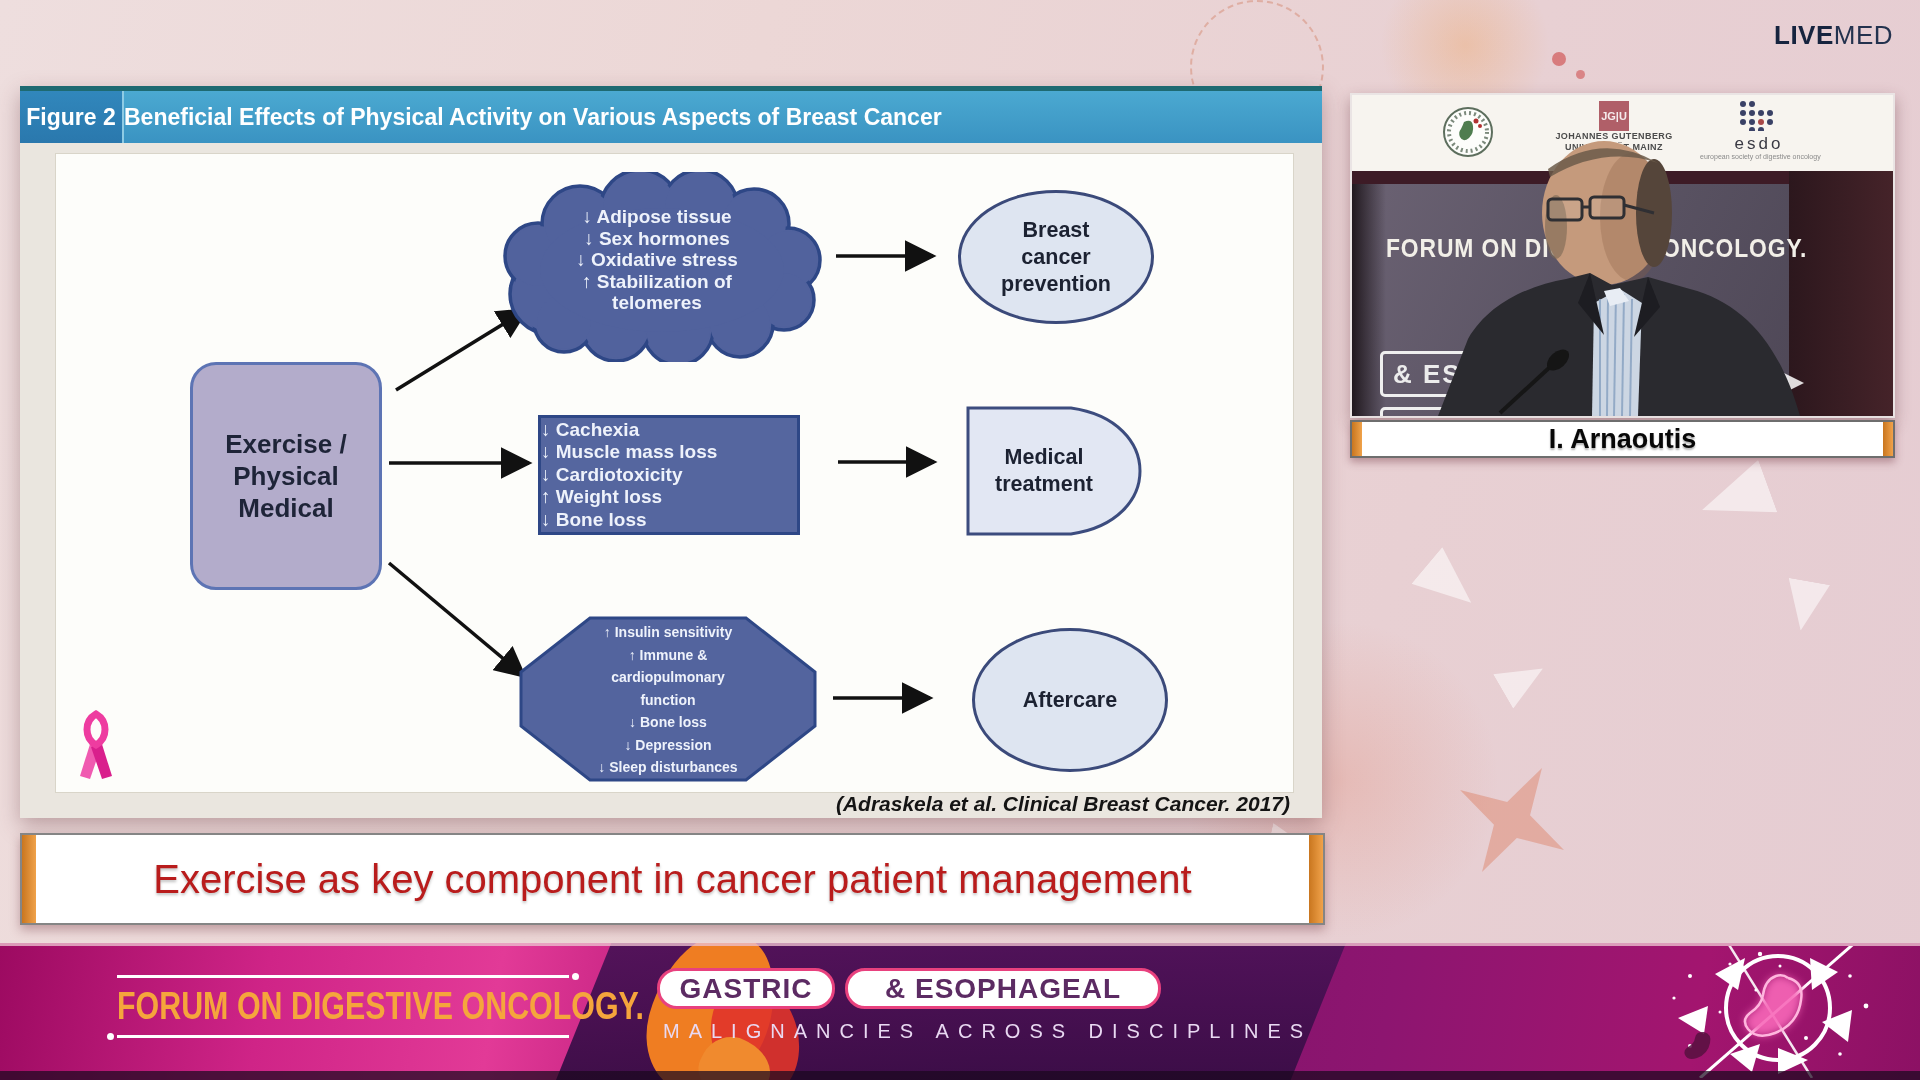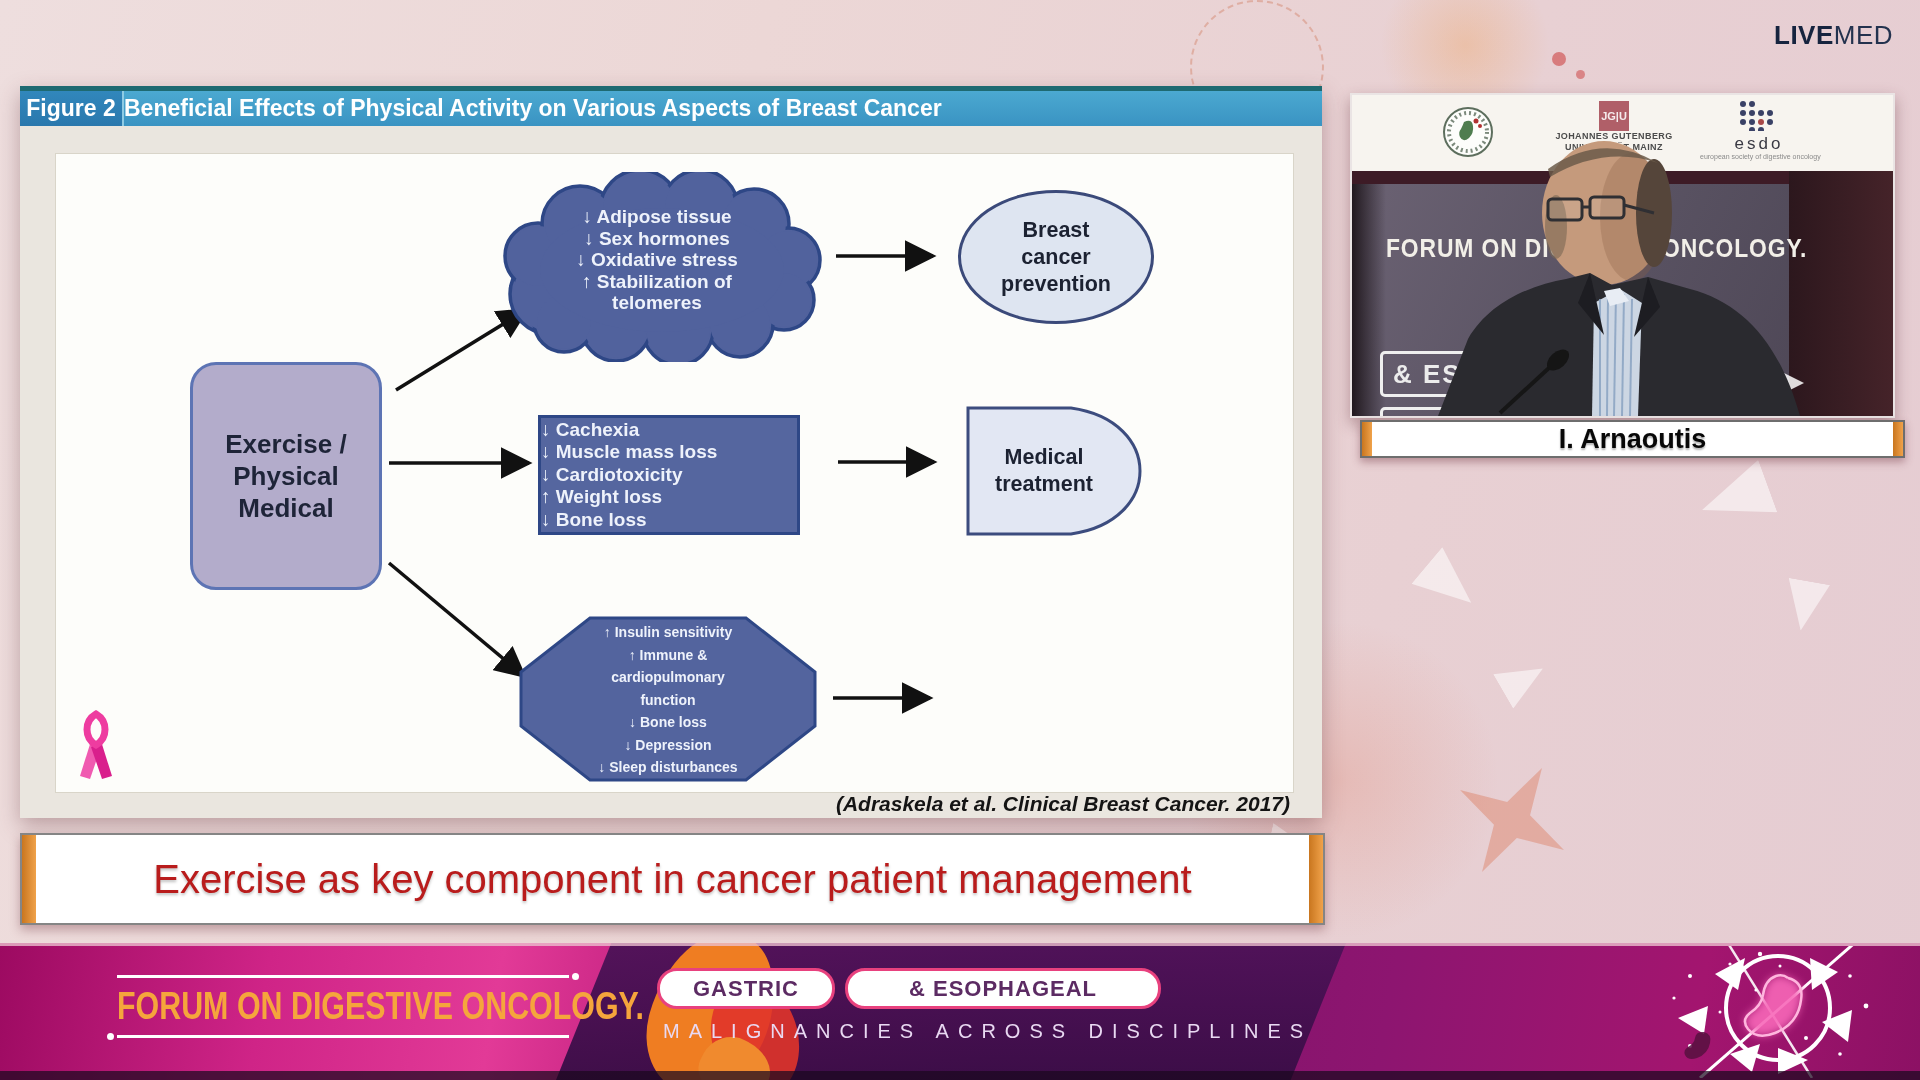--- a/index.html
+++ b/index.html
@@ -17,21 +17,21 @@
   .dec-blob{border-radius:50%;}
 
   
   #brand{left:1774px;top:20px;font-size:26px;color:#16243f;letter-spacing:.5px;}
   #brand .b1{font-weight:800;}
   #brand .b2{font-weight:400;color:#23324e;}
 
   
   #slide{left:20px;top:86px;width:1302px;height:732px;background:#eae6df;
          box-shadow:0 8px 20px rgba(95,45,55,.35);}
-  #slide-titlebar{left:20px;top:86px;width:1302px;height:40px;display:flex;align-items:stretch;
+  #slide-titlebar{left:20px;top:86px;width:1302px;height:57px;display:flex;align-items:stretch;
          border-top:5px solid #1e6a72;box-sizing:border-box;
          background:linear-gradient(#4ba9d1,#3a93c2);}
   #fig-label{width:102px;display:flex;align-items:center;justify-content:center;
          background:linear-gradient(#3187bc,#2a78ad);border-right:2px solid #8ecbe4;
          color:#fff;font-weight:bold;font-size:23px;}
   #fig-title{display:flex;align-items:center;color:#fff;font-weight:bold;font-size:23px;}
   #slide-panel{left:55px;top:153px;width:1239px;height:640px;background:#fdfdfa;border:1px solid #d9d5c9;box-sizing:border-box;}
 
   
   .flow-text{position:absolute;text-align:center;color:#eef2fb;font-weight:bold;}
@@ -91,21 +91,21 @@
   #jgu-sq{margin:0 auto;width:30px;height:30px;background:#b05f68;color:#f5ebec;font-size:11px;font-weight:bold;
           display:flex;align-items:center;justify-content:center;}
   .jgu-t{font-size:9px;color:#4c4c4c;letter-spacing:.4px;line-height:11px;font-weight:bold;}
   #esdo{position:absolute;left:362px;top:4px;width:90px;text-align:center;}
   #esdo-name{font-size:17px;color:#3a3a44;letter-spacing:3px;line-height:18px;}
   #esdo-sub{font-size:7px;color:#8a8a8a;white-space:nowrap;transform:translateX(-14px);}
 
   
   #plate{left:1350px;top:420px;width:545px;height:38px;background:#fff;border:2px solid #6e6e6e;
          box-sizing:border-box;display:flex;align-items:center;justify-content:center;
-         box-shadow:0 4px 8px rgba(120,60,70,.45);margin-left:10px;}
+         box-shadow:0 4px 8px rgba(120,60,70,.45);}
   #plate .endcap{width:10px;}
   #plate-name{font-size:27px;font-weight:bold;color:#070707;text-shadow:0 2px 2px rgba(0,0,0,.3);}
 
   
   #banner{left:0;top:943px;width:1920px;height:137px;overflow:hidden;
           background:linear-gradient(100deg,#9c0a61 0%,#cf2487 14%,#e23a97 26%,#b81878 38%,#7c1468 52%,#8d1570 72%,#a3156f 88%,#8c1164 100%);}
   #banner-edge{position:absolute;left:0;top:0;width:100%;height:3px;background:rgba(235,190,205,.8);}
   #banner-dark{position:absolute;left:556px;top:0;width:790px;height:100%;
           background:linear-gradient(#4e1258,#390d46);clip-path:polygon(7% 0,100% 0,93% 100%,0 100%);opacity:.96;}
   .flame1{position:absolute;left:652px;top:-12px;width:118px;height:165px;background:#ef7d22;
@@ -117,21 +117,21 @@
   #banner-bottom{position:absolute;left:0;bottom:0;width:100%;height:9px;background:rgba(26,8,30,.72);}
   #fdo-block{position:absolute;left:117px;top:32px;width:452px;}
   .fdo-line{position:relative;height:3px;background:#fff;}
   .fdo-line .dot{position:absolute;top:-2px;width:7px;height:7px;border-radius:50%;background:#fff;}
   .fdo-line.top .dot{right:-10px;}
   .fdo-line.bot .dot{left:-10px;}
   #fdo-text{margin:7px 0;font-size:38px;font-weight:800;color:#f5a53c;white-space:nowrap;
             transform:scaleX(.8);transform-origin:left;letter-spacing:0;}
   .pill{position:absolute;top:25px;height:41px;background:#fff;border:3px solid #e8417e;border-radius:20px;
         box-sizing:border-box;display:flex;align-items:center;justify-content:center;
-        color:#5c2b63;font-weight:bold;font-size:22px;letter-spacing:1px;}
+        color:#5c2b63;font-weight:bold;font-size:28px;letter-spacing:1px;}
   #pill1{left:657px;width:178px;}
   #pill2{left:845px;width:316px;}
   #banner-sub{position:absolute;left:663px;top:77px;width:940px;color:#e9d9f2;font-size:20px;
         letter-spacing:9px;white-space:nowrap;}
   #emblem{position:absolute;left:1660px;top:3px;width:236px;height:132px;}
 </style>
 </head>
 <body>
 
 <div id="stage">
@@ -247,20 +247,23 @@
     <div>Breast</div>
     <div>cancer</div>
     <div>prevention</div>
   </div>
   <svg class="abs" style="left:965px;top:405px;" width="200" height="132" viewBox="0 0 200 132">
     <path d="M3,3 L106,3 C198,16 198,116 106,129 L3,129 Z" fill="#e2e7f3" stroke="#3c4c7e" stroke-width="3"></path>
   </svg>
   <div class="outcome" id="out-treat-text">
     <div>Medical</div>
     <div>treatment</div>
+  </div>
+  <div class="outcome" id="out-after">
+    <div>Aftercare</div>
   </div>
 
   <svg class="abs" style="left:74px;top:706px;" width="44" height="78" viewBox="0 0 44 78">
     <path d="M17,35 L6,70 L16,73 L27,41 Z" fill="#f05ab0"></path>
     <path d="M27,35 L38,70 L28,73 L17,41 Z" fill="#d91f8c"></path>
     <path d="M22,8 C10,15 10,32 22,39 C34,32 34,15 22,8 Z" fill="none" stroke="#ee3ca0" stroke-width="7"></path>
   </svg>
 
   <div class="abs" id="citation">(Adraskela et al. Clinical Breast Cancer. 2017)</div>
 

